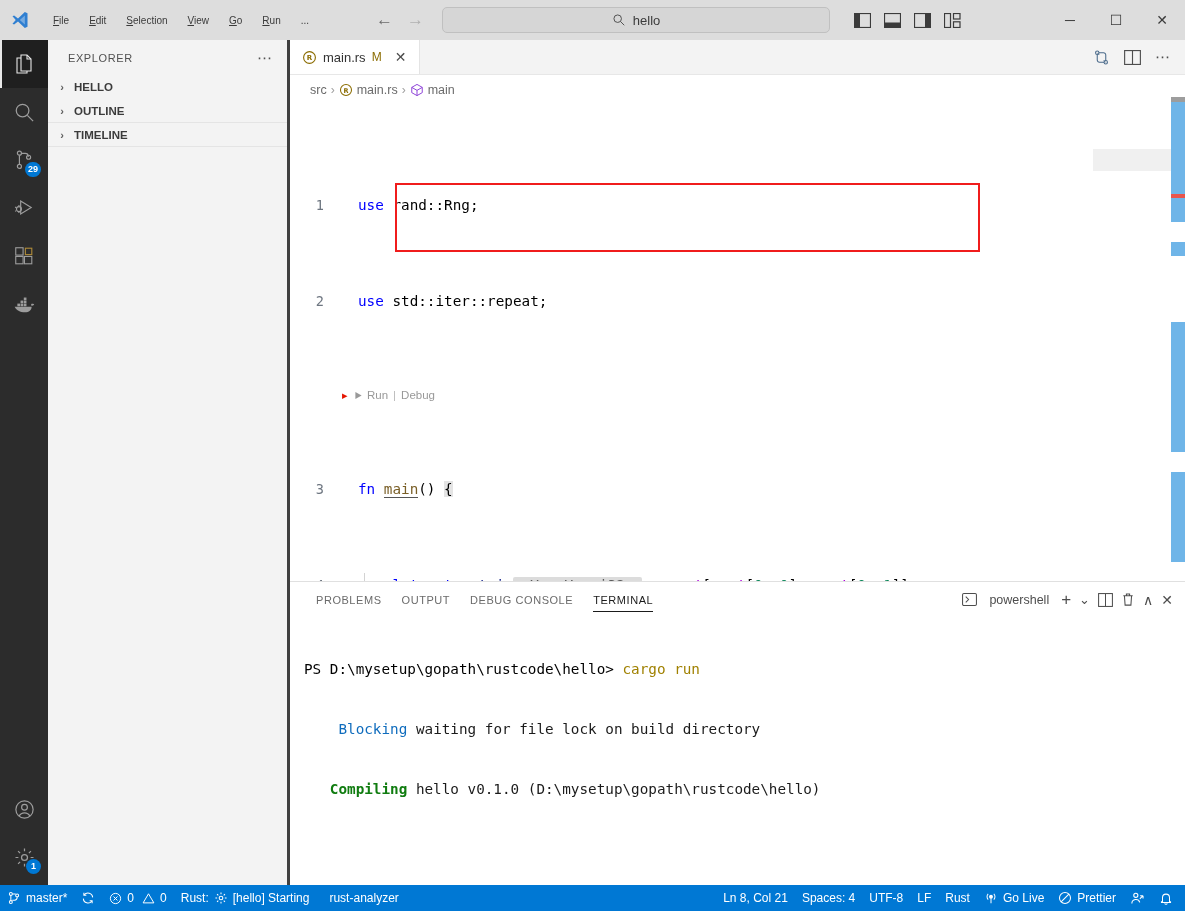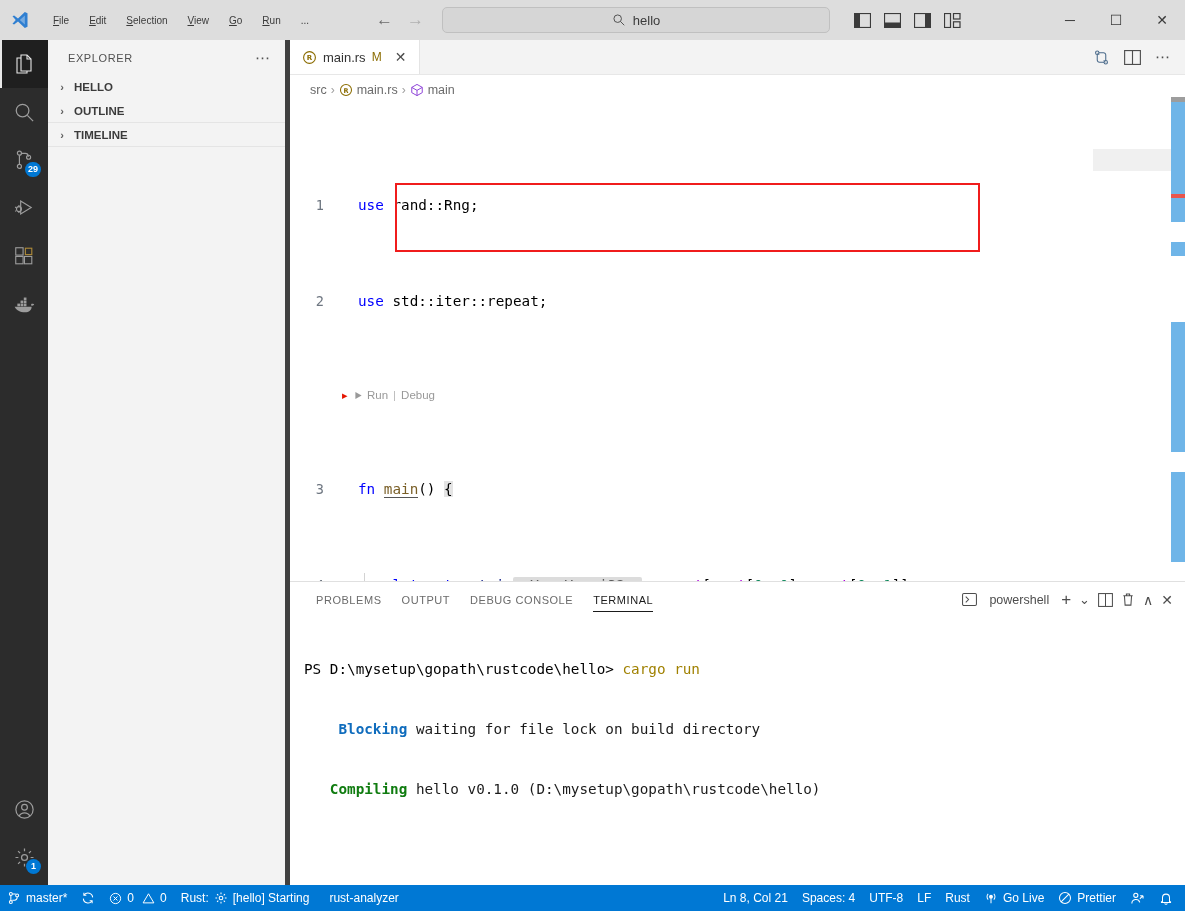--- a/index.html
+++ b/index.html
@@ -61,21 +61,21 @@
   }
   .act-spacer { flex: 1 1 auto; }
   .badge {
     position: absolute; right: 7px; bottom: 7px; background: #0078d4; color: #fff;
     font-size: 9px; line-height: 14px; min-width: 15px; height: 15px; border-radius: 8px;
     text-align: center; padding: 0 3px; font-weight: 600; margin-left: 25px;
   }
 
   
   .sidebar { width: 242px; background: #f3f3f3; flex: 0 0 242px; display: flex; flex-direction: column;
-             border-right: 5px solid #404040; }
+             border-right: 3px solid #404040; }
   .sidebar-header {
     height: 35px; display: flex; align-items: center; padding: 0 8px 0 20px;
     font-size: 11px; letter-spacing: .6px; color: #505050; text-transform: uppercase;
   }
   .sidebar-header .dots { margin-left: auto; color: #505050; font-size: 15px; letter-spacing:1px; cursor:pointer; padding:0 6px;}
   .tree-section {
     height: 24px; display: flex; align-items: center; padding-left: 6px; gap: 4px;
     font-size: 11.5px; font-weight: 700; color: #3b3b3b; cursor: pointer;
   }
   .tw { width: 16px; display:flex; align-items:center; justify-content:center; color:#5f5f5f; font-size: 11px;}
@@ -161,21 +161,21 @@
   .term-name { font-size: 12.5px; color: #4d4d4d; margin-left: 4px; margin-right: 4px; }
 
   .terminal {
     flex: 1 1 auto; padding: 2px 0 0 14px; overflow: hidden; position: relative;
     font-family: "DejaVu Sans Mono", "Liberation Mono", monospace;
     font-size: 14.3px; line-height: 20px; color: #1b1b1b; white-space: pre-wrap; word-break: break-all;
   }
   .t-line { min-height: 20px; }
   .t-yellow { color: #a08100; }
   .t-green { color: #107c10; font-weight: bold; }
-  .t-blue { color: #0f6cbd; font-weight: bold; }
+  .t-blue { color: #0f6cbd; font-weight: normal; }
 
   
   .statusbar {
     height: 26px; flex: 0 0 26px; background: #0078d4; color: #ffffff; display: flex;
     align-items: center; font-size: 12px;
   }
   .sb { display: flex; align-items: center; gap: 5px; padding: 0 7px; height: 26px; cursor: pointer; white-space: nowrap;}
   .sb-right { margin-left: auto; display: flex; align-items: center; }
   svg { display: block; }
 </style>

